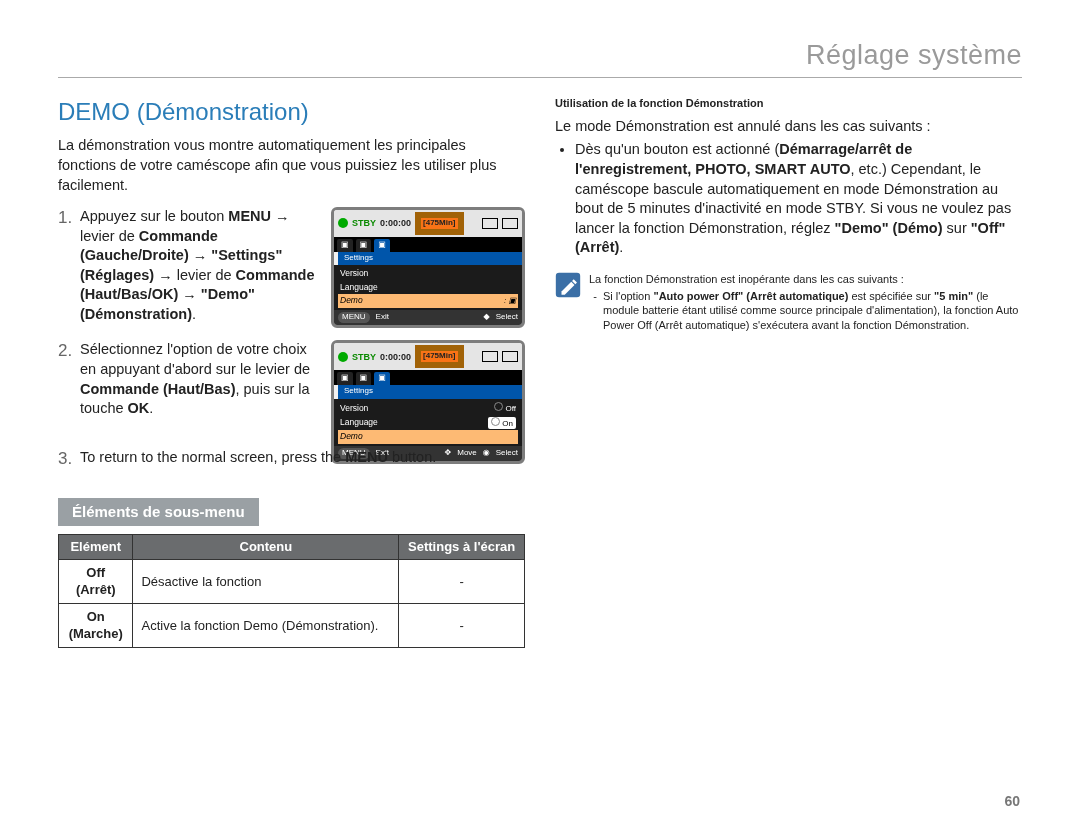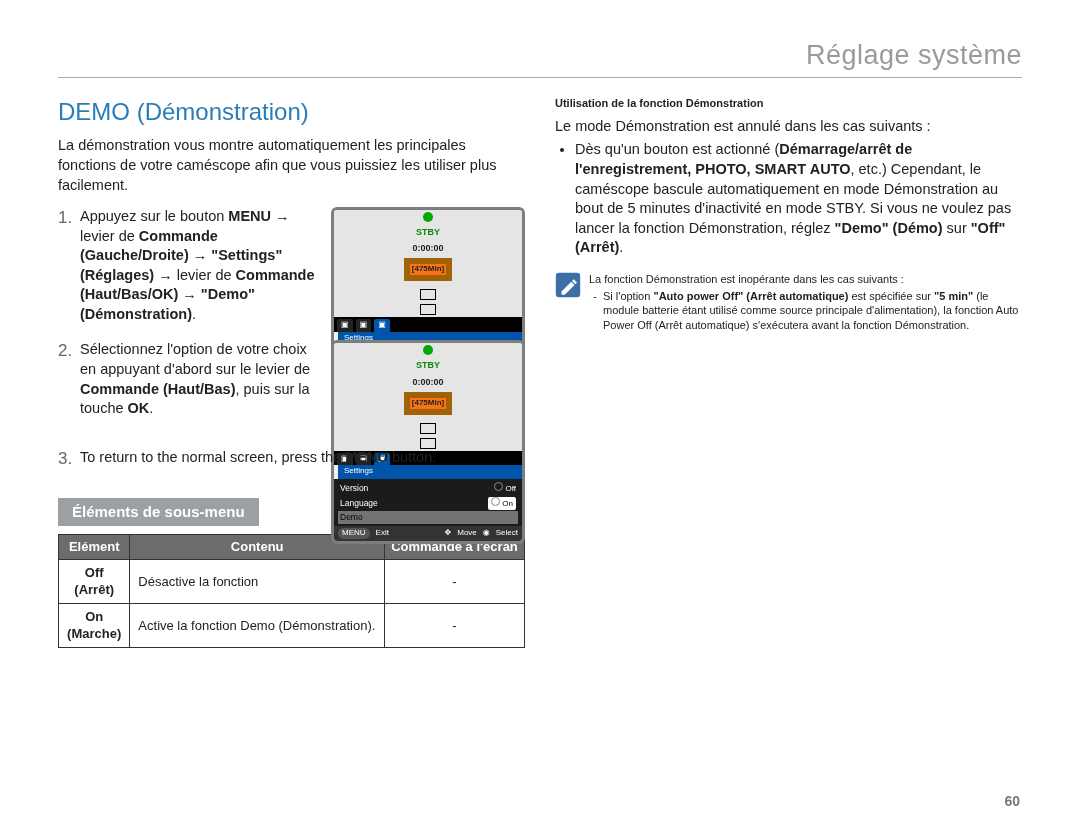--- a/index.html
+++ b/index.html
@@ -141,42 +141,41 @@
     font-size: 9px;
     color: #222;
   }
   .lcd .status {
     display: flex;
     align-items: center;
     gap: 4px;
     padding: 2px 4px;
     background: #e5e5e5;
     font-weight: bold;
-    flex-direction: column;
   }
   .lcd .status .rec { width:10px; height:10px; border-radius:50%; background:#0a0; display:inline-block;}
   .lcd .status .stby { color:#0a8a00; }
   .lcd .status .mins { background:#f97316; border:6px solid #a16207; padding:0 2px; font-size:8px; }
   .lcd .status .spacer { flex:1; }
   .lcd .status .card, .lcd .status .batt {
     width:14px; height:9px; border:1px solid #000; display:inline-block;
   }
   .lcd .tabs {
     background:#000; color:#fff; display:flex; gap:3px; padding:2px 3px 0 3px;
   }
   .lcd .tabs span { background:#222; padding:1px 4px; border-radius:2px 2px 0 0; font-size:8px;}
   .lcd .tabs span.active { background:#0055aa; }
   .lcd .tab-label { background:#0055aa; color:#fff; padding:1px 6px; font-size:8px; margin-left:4px; border-bottom:1px solid #0055aa;}
   .lcd .menu {
     background:#1b1b1b; color:#fff; padding:2px 4px;
   }
   .lcd .menu .row {
     display:flex; align-items:center; gap:6px; padding:1px 2px; font-size:8.5px;
   }
-  .lcd .menu .row.sel { background:#737373; color:#000; }
+  .lcd .menu .row.sel { background:#fdba74; color:#000;font-style:italic; }
   .lcd .menu .row .val { margin-left:auto; font-size:8px; }
   .lcd .menu .row .val.sel { background:#fff; color:#000; padding:0 3px; border-radius:2px;}
   .lcd .menu .row .radio { width:7px; height:7px; border:1px solid #888; border-radius:50%; display:inline-block;}
   .lcd .menu .row .radio.on { background:#fff;}
   .lcd .footer {
     background:#333; color:#fff; display:flex; gap:6px; padding:2px 4px; font-size:8px;
   }
   .lcd .footer .btn { background:#555; border-radius:6px; padding:0 4px;}
   .lcd .footer .spc { flex:1; }
 
@@ -291,21 +290,21 @@
 
       </ol>
 
       <div class="subhead-bar">Éléments de sous-menu</div>
 
       <table class="submenu">
         <thead>
           <tr>
             <th>Elément</th>
             <th>Contenu</th>
-            <th>Commande à l'écran</th>
+            <th>Settings à l'écran</th>
           </tr>
         </thead>
         <tbody>
           <tr>
             <td class="c"><b>Off</b><br><b>(Arrêt)</b></td>
             <td class="l">Désactive la fonction</td>
             <td class="c">-</td>
           </tr>
           <tr>
             <td class="c"><b>On</b><br><b>(Marche)</b></td>

